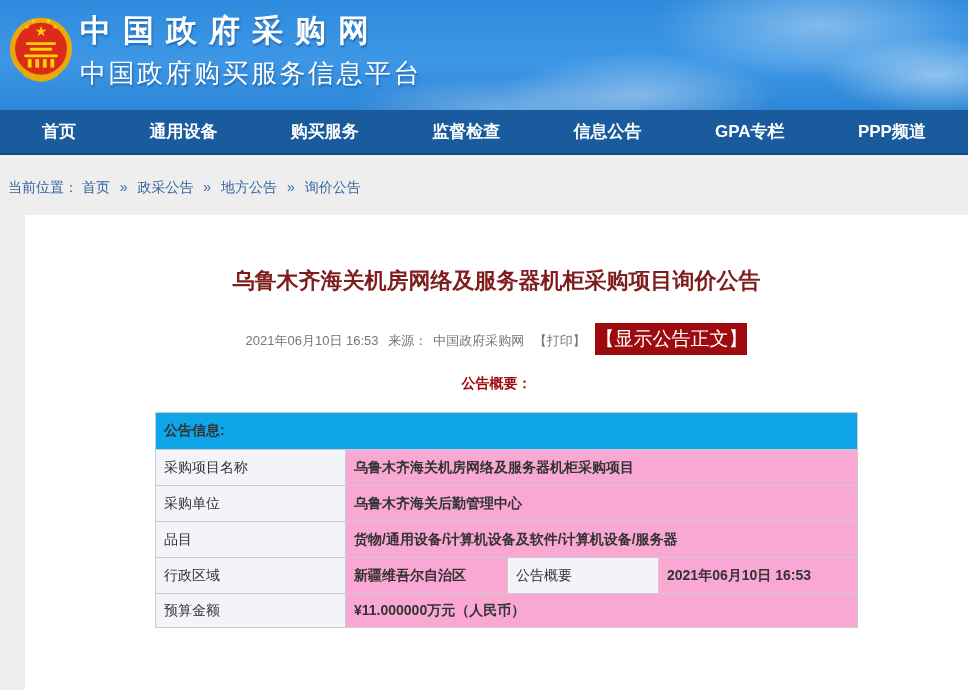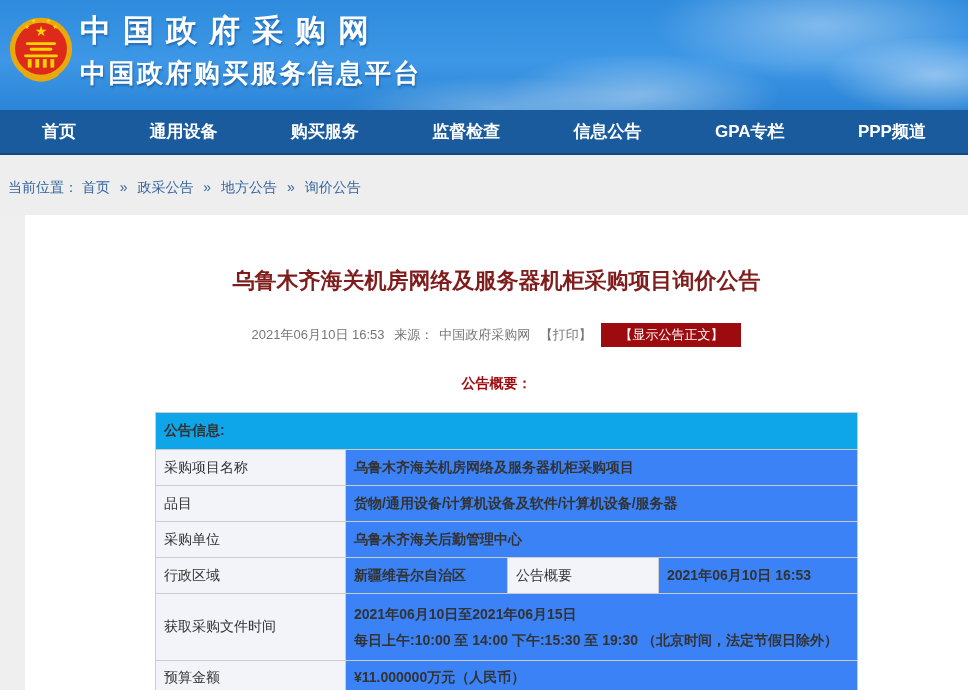--- a/index.html
+++ b/index.html
@@ -12,21 +12,21 @@
       radial-gradient(ellipse 200px 60px at 640px 95px, rgba(255,255,255,.40), rgba(255,255,255,0) 70%),
       radial-gradient(ellipse 240px 80px at 820px 25px, rgba(255,255,255,.38), rgba(255,255,255,0) 70%),
       radial-gradient(ellipse 160px 55px at 935px 75px, rgba(255,255,255,.45), rgba(255,255,255,0) 70%),
       radial-gradient(ellipse 220px 45px at 500px 108px, rgba(255,255,255,.30), rgba(255,255,255,0) 70%),
       linear-gradient(180deg,#2e8bdd 0%, #3d97e6 55%, #2c85d6 100%);
   }
   .emblem { position:absolute; left:8px; top:6px; width:66px; height:94px; }
   .banner-text { position:absolute; left:80px; top:10px; color:#fff; }
   .banner-title { font-size:31px; font-weight:bold; letter-spacing:12px;
     text-shadow:1px 2px 2px rgba(10,60,120,.45); white-space:nowrap; }
-  .banner-sub { font-size:26px; font-weight:bold; letter-spacing:2.5px; margin-top:4px;
+  .banner-sub { font-size:26px; font-weight:normal; letter-spacing:2.5px; margin-top:4px;
     text-shadow:1px 2px 2px rgba(10,60,120,.45); white-space:nowrap; }
   .banner-url { font-size:19px; font-weight:bold; letter-spacing:3px; text-align:center;
     margin-top:3px; text-shadow:1px 1px 2px rgba(10,60,120,.45); }
 
   
   .main-nav { height:45px; background:#1a5b9d; border-bottom:2px solid #14497f;
     display:flex; align-items:center; justify-content:space-between; padding:0 42px; }
   .nav-item { color:#fff; font-size:17px; font-weight:bold; cursor:pointer; white-space:nowrap; }
 
   
@@ -35,33 +35,33 @@
   .crumb-bar a { color:#36659f; text-decoration:none; cursor:pointer; }
   .crumb-sep { margin:0 6px; color:#36659f; }
 
   
   .panel { margin-left:25px; width:943px; height:475px; background:#fff; }
   .article-title { padding-top:50px; text-align:center; font-size:22px; line-height:32px;
     font-weight:bold; color:#7f1d1d; }
   .meta-line { margin-top:26px; text-align:center; font-size:13px; color:#767676; height:22px; }
   .meta-line span { margin:0 3px; }
   .print-btn { cursor:pointer; color:#767676; }
-  .notice-btn { display:inline-block; background:#9e0b0f; color:#fff; padding:3px 18px;
-    font-size:13px; cursor:pointer; margin-left:4px; }
+  .notice-btn { display:inline-block; background:#9e0b0f; color:#fff; padding:3px 0;
+    font-size:19px; cursor:pointer; margin-left:4px; }
   .summary-heading { margin-top:30px; text-align:center; font-size:14px; font-weight:bold;
     color:#9e0b0f; height:20px; }
 
   
   table.info { margin:17px 0 0 130px; width:702px; border-collapse:collapse;
     border:1px solid #cccccc; table-layout:fixed; }
   table.info td { border:1px solid #cccccc; font-size:14px; color:#333;
     padding:4px 8px; vertical-align:middle; }
   td.sec-title { height:37px; font-weight:bold; padding-left:14px; background:#0ea5e9; }
   td.lbl { background:#f3f3fa; text-align:left; font-weight:normal; width:190px; }
-  td.val { background:#3b82f6; font-weight:bold; padding-left:10px; }
+  td.val { background:#f9a8d4; font-weight:bold; padding-left:10px; }
   tr.r-normal { height:36px; }
   tr.r-tall { height:67px; }
   tr.r-last { height:34px; }
   .val-line { line-height:26px; }
 </style>
 </head>
 <body>
 
 <div class="site-header">
   <svg class="emblem" viewBox="0 0 70 95">
@@ -130,39 +130,32 @@
       </colgroup>
     <tbody>
         <tr>
       <td class="sec-title" colspan="4">公告信息:</td>
     </tr>
     <tr class="r-normal">
       <td class="lbl">采购项目名称</td>
       <td class="val" colspan="3">乌鲁木齐海关机房网络及服务器机柜采购项目</td>
     </tr>
     <tr class="r-normal">
+      <td class="lbl">采购单位</td>
+      <td class="val" colspan="3">乌鲁木齐海关后勤管理中心</td>
+    </tr>
+    <tr class="r-normal">
       <td class="lbl">品目</td>
       <td class="val" colspan="3">货物/通用设备/计算机设备及软件/计算机设备/服务器</td>
-    </tr>
-    <tr class="r-normal">
-      <td class="lbl">采购单位</td>
-      <td class="val" colspan="3">乌鲁木齐海关后勤管理中心</td>
     </tr>
     <tr class="r-normal">
       <td class="lbl">行政区域</td>
       <td class="val">新疆维吾尔自治区</td>
       <td class="lbl">公告概要</td>
       <td class="val">2021年06月10日 16:53</td>
-    </tr>
-    <tr class="r-tall">
-      <td class="lbl">获取采购文件时间</td>
-      <td class="val" colspan="3">
-        <div class="val-line">2021年06月10日至2021年06月15日</div>
-        <div class="val-line">每日上午:10:00 至 14:00  下午:15:30 至 19:30 （北京时间，法定节假日除外）</div>
-      </td>
     </tr>
     <tr class="r-last">
       <td class="lbl">预算金额</td>
       <td class="val" colspan="3">¥11.000000万元（人民币）</td>
     </tr>
 
   </tbody>
     </table>
 </div>
 

